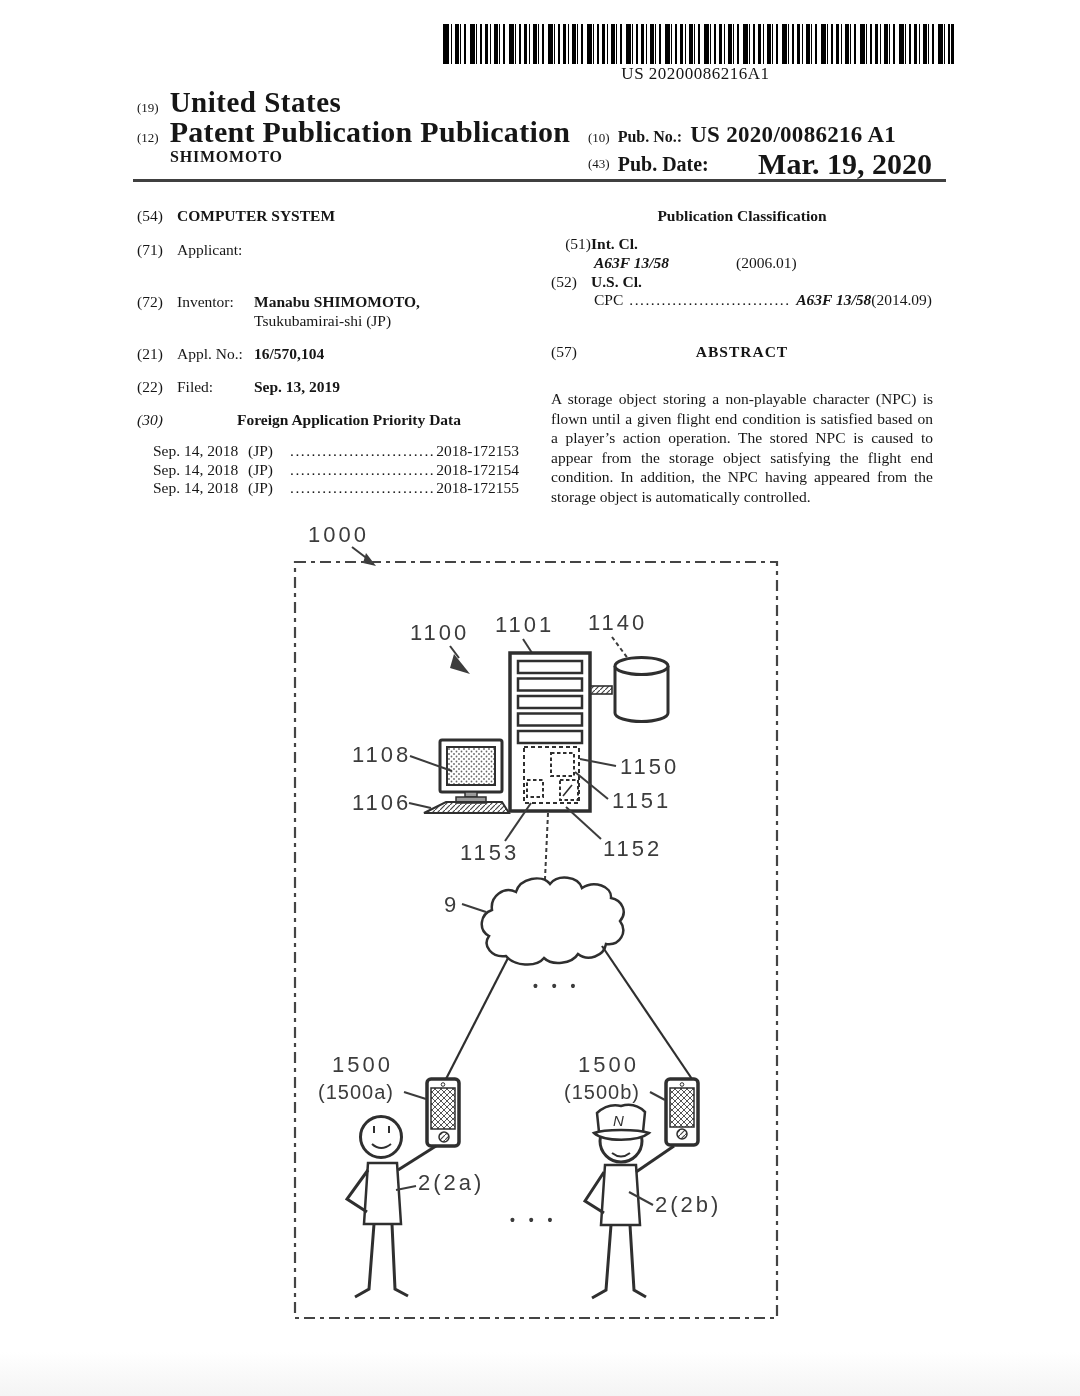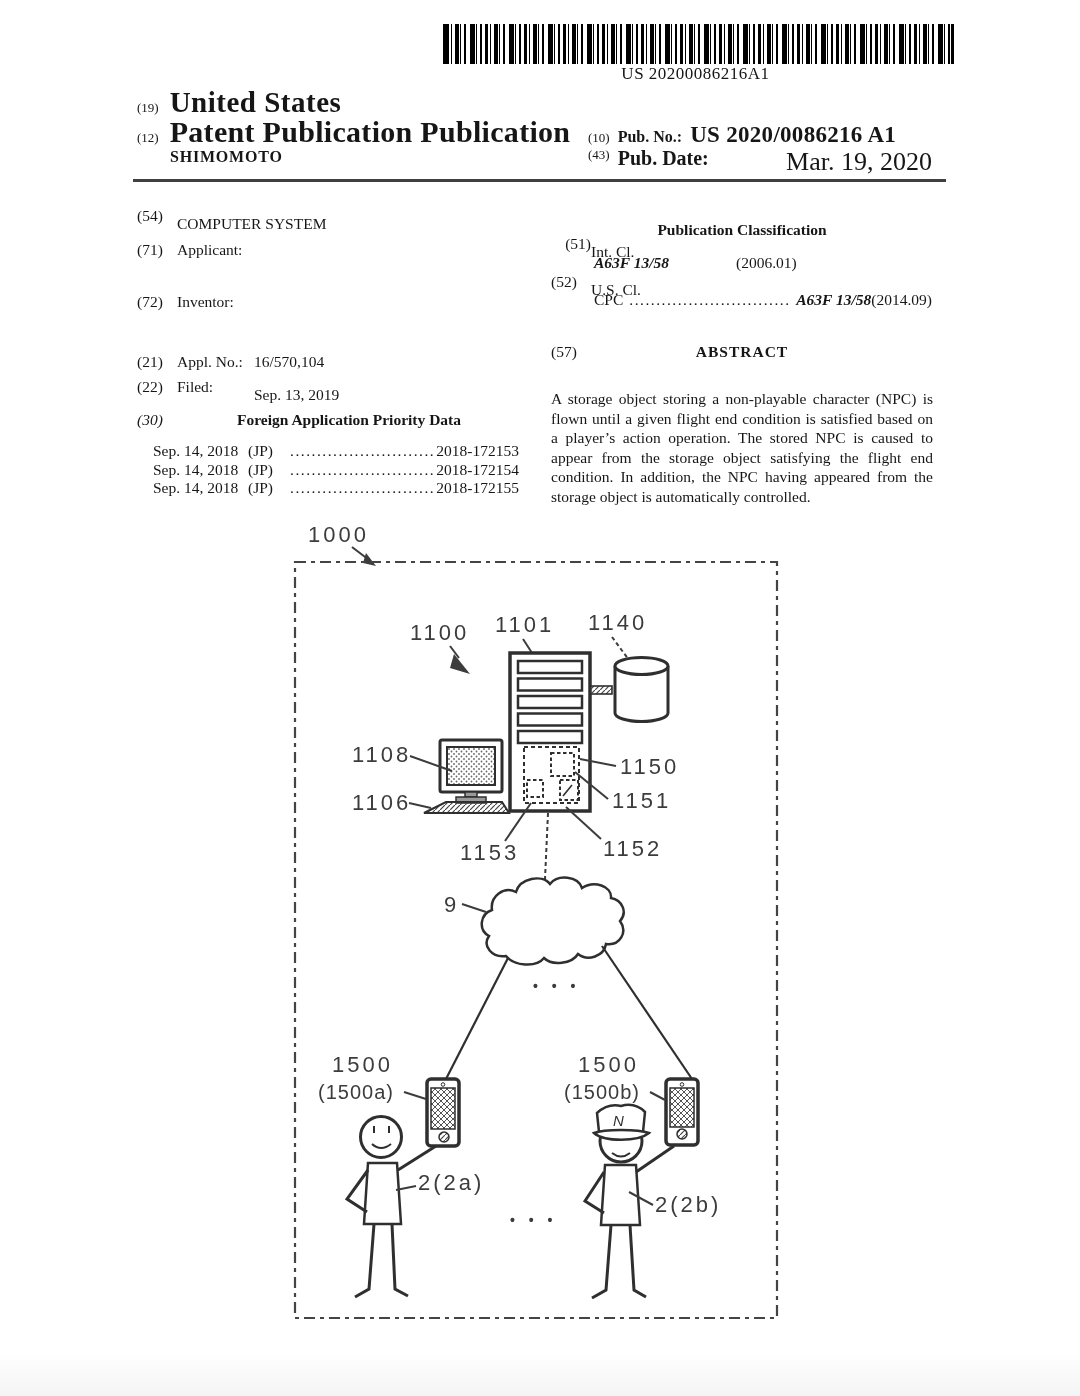--- a/index.html
+++ b/index.html
@@ -23,47 +23,47 @@
   
   .h-num { font-size:13px; }
   .row19 { left:137px; top:86px; display:flex; align-items:baseline; gap:11px; }
   .row19 .big { font-size:29px; font-weight:bold; letter-spacing:0.5px; }
   .row12 { left:137px; top:115px; display:flex; align-items:baseline; gap:11px; }
   .row12 .big { font-size:30px; font-weight:bold; letter-spacing:0.3px; }
   .pubno { left:588px; top:122px; display:flex; align-items:baseline; gap:8px; }
   .pubno .lbl { font-size:16px; font-weight:bold; }
   .pubno .val { font-size:23px; font-weight:bold; letter-spacing:0.3px; }
   .surname { left:170px; top:148px; font-size:16px; font-weight:bold; letter-spacing:0.8px; }
-  .pubdate { left:588px; top:147px; width:344px; display:flex; align-items:flex-start; }
+  .pubdate { left:588px; top:147px; width:344px; display:flex; align-items:center; }
   .pubdate .lbl { font-size:20px; font-weight:bold; margin-left:8px; }
-  .pubdate .val { font-size:26px; font-weight:normal; margin-left:auto; }
+  .pubdate .val { font-size:30px; font-weight:bold; margin-left:auto; }
   .hrule { left:133px; top:179px; width:813px; height:3px; background:#404040; }
   
   .fs { font-size:15.5px; line-height:19px; }
-  .b { font-weight:normal;margin-top:8px; }
+  .b { font-weight:bold; }
   .bi { font-weight:bold; font-style:italic; }
   .num-col { width:40px; display:inline-block; }
   .f54 { left:137px; top:206px; }
   .f71 { left:137px; top:240px; }
   .f72 { left:137px; top:292px; }
   .f21 { left:137px; top:344px;align-items:flex-end; }
   .f22 { left:137px; top:377px; }
   .f30 { left:137px; top:410px;font-style:italic; }
   .field { display:flex; }
   .field .lab { width:77px; }
   .field .valwrap { width:252px; }
   .prio-title { left:178px; top:410px; width:342px; text-align:center; font-weight:bold; }
   .prio-rows { left:153px; top:441px; width:366px; }
   .prio-row { display:flex; align-items:baseline; height:18.5px; }
   .prio-row .date { width:95px; white-space:nowrap; }
   .prio-row .cty { width:42px; white-space:nowrap; }
   .prio-row .dots { flex:1; overflow:hidden; white-space:nowrap; letter-spacing:1.5px; }
   .prio-row .no { width:86px; text-align:right; white-space:nowrap; }
   
-  .pubclass-title { left:551px; top:220px; width:382px; text-align:center; font-weight:bold; }
+  .pubclass-title { left:551px; top:206px; width:382px; text-align:center; font-weight:bold; }
   .f51 { left:551px; top:234px;text-align:right; }
   .f51code { left:594px; top:253px; width:338px; display:flex; }
   .f51code .year { margin-left:67px; }
   .f52 { left:551px; top:272px; }
   .cpcrow { left:594px; top:290px; width:338px; display:flex; align-items:baseline; }
   .cpcrow .dots { flex:1; overflow:hidden; white-space:nowrap; letter-spacing:1.5px; margin:0 6px; }
   .f57 { left:551px; top:342px; }
   .abstract-title { left:551px; top:342px; width:382px; text-align:center; font-weight:bold; letter-spacing:1px; }
   .abstract-body { left:551px; top:389px; width:382px; text-align:justify; font-size:15.5px; line-height:19.5px; }
   
@@ -107,20 +107,21 @@
 </div>
 
 <div class="abs fs f71 field">
   <span class="num-col">(71)</span>
   <span class="lab">Applicant:</span>
 </div>
 
 <div class="abs fs f72 field">
   <span class="num-col">(72)</span>
   <span class="lab">Inventor:</span>
+  <span class="valwrap"><span class="b">Manabu SHIMOMOTO,</span> <span>Tsukubamirai-shi (JP)</span></span>
 </div>
 
 <div class="abs fs f21 field">
   <span class="num-col">(21)</span>
   <span class="lab">Appl. No.:</span>
   <span class="b">16/570,104</span>
 </div>
 
 <div class="abs fs f22 field">
   <span class="num-col">(22)</span>

